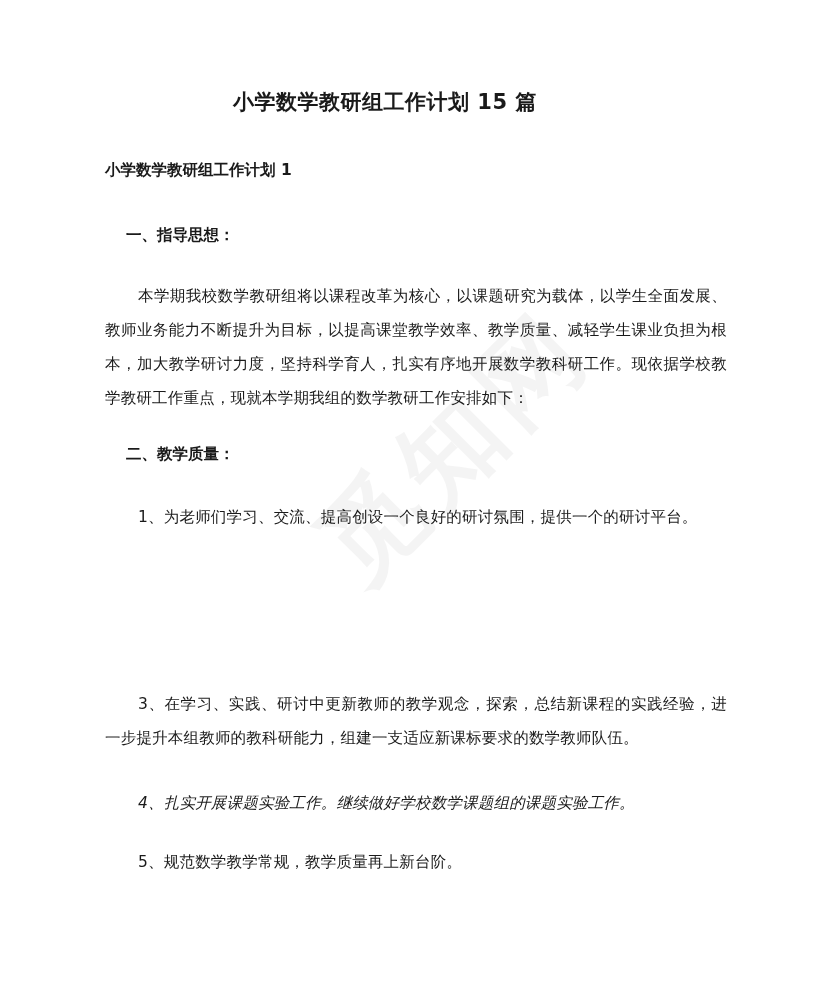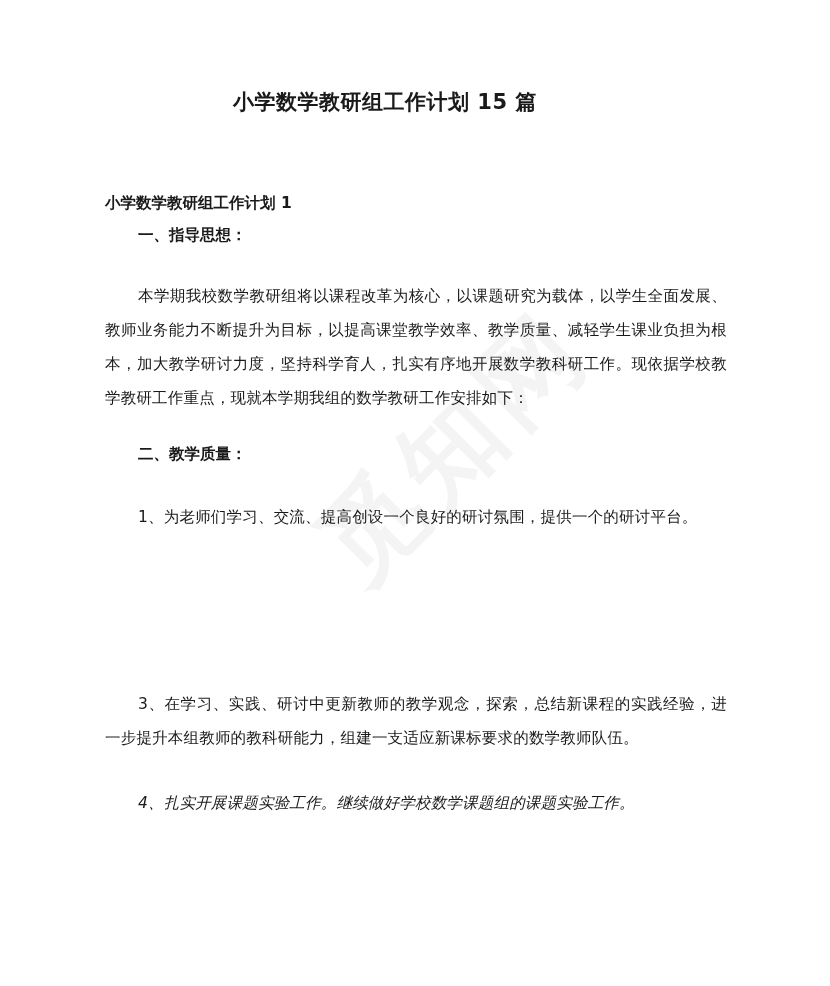--- a/index.html
+++ b/index.html
@@ -1,22 +1,22 @@
 <!DOCTYPE html>
 <html><head>
 <meta charset="utf-8">
 <style>
   html, body { margin: 0; padding: 0; background: #ffffff; }
   body { width: 830px; height: 986px; position: relative; overflow: hidden;
          font-family: "DejaVu Sans", "Liberation Sans", sans-serif; color: #1a1a1a; }
   .page { position: absolute; left: 0; top: 0; width: 830px; height: 986px; }
   .title { position: absolute; left: 0; width: 770px; top: 88px; text-align: center;
            font-size: 21px; font-weight: bold; letter-spacing: 0.5px; }
-  .subtitle { position: absolute; left: 105px; top: 160px; font-size: 15.5px; font-weight: bold; margin-top: 33px; }
-  .heading { position: absolute; left: 138px; font-size: 15.5px; font-weight: bold; }
+  .subtitle { position: absolute; left: 105px; top: 160px; font-size: 15.5px; font-weight: bold; }
+  .heading { position: absolute; left: 126px; font-size: 15.5px; font-weight: bold; }
   .para { position: absolute; left: 105px; width: 622px; font-size: 15.5px; line-height: 34px;
           text-indent: 33px; text-align: justify; letter-spacing: 0.2px; }
   .watermark { position: absolute; left: 290px; top: 380px; font-size: 100px; font-weight: bold;
                color: rgba(0,0,0,0.045); transform: rotate(-45deg); transform-origin: center;
                letter-spacing: 10px; pointer-events: none; white-space: nowrap; }
 </style>
 </head>
 <body>
 
 <div class="page">
@@ -25,13 +25,14 @@
   <div class="title">小学数学教研组工作计划 15 篇</div>
   <div class="subtitle">小学数学教研组工作计划 1</div>
 
   <div class="heading" style="top:225px;">一、指导思想：</div>
   <div class="para" style="top:280px;font-family:Liberation Mono, monospace;">本学期我校数学教研组将以课程改革为核心，以课题研究为载体，以学生全面发展、教师业务能力不断提升为目标，以提高课堂教学效率、教学质量、减轻学生课业负担为根本，加大教学研讨力度，坚持科学育人，扎实有序地开展数学教科研工作。现依据学校教学教研工作重点，现就本学期我组的数学教研工作安排如下：</div>
 
   <div class="heading" style="top:444px;">二、教学质量：</div>
   <div class="para" style="top:500px;">1、为老师们学习、交流、提高创设一个良好的研讨氛围，提供一个的研讨平台。</div>
   <div class="para" style="top:687px;">3、在学习、实践、研讨中更新教师的教学观念，探索，总结新课程的实践经验，进一步提升本组教师的教科研能力，组建一支适应新课标要求的数学教师队伍。</div>
   <div class="para" style="top:786px;font-style:italic;">4、扎实开展课题实验工作。继续做好学校数学课题组的课题实验工作。</div>
+  <div class="para" style="top:845px;">5、规范数学教学常规，教学质量再上新台阶。</div>
 </div>
 
 </body></html>

